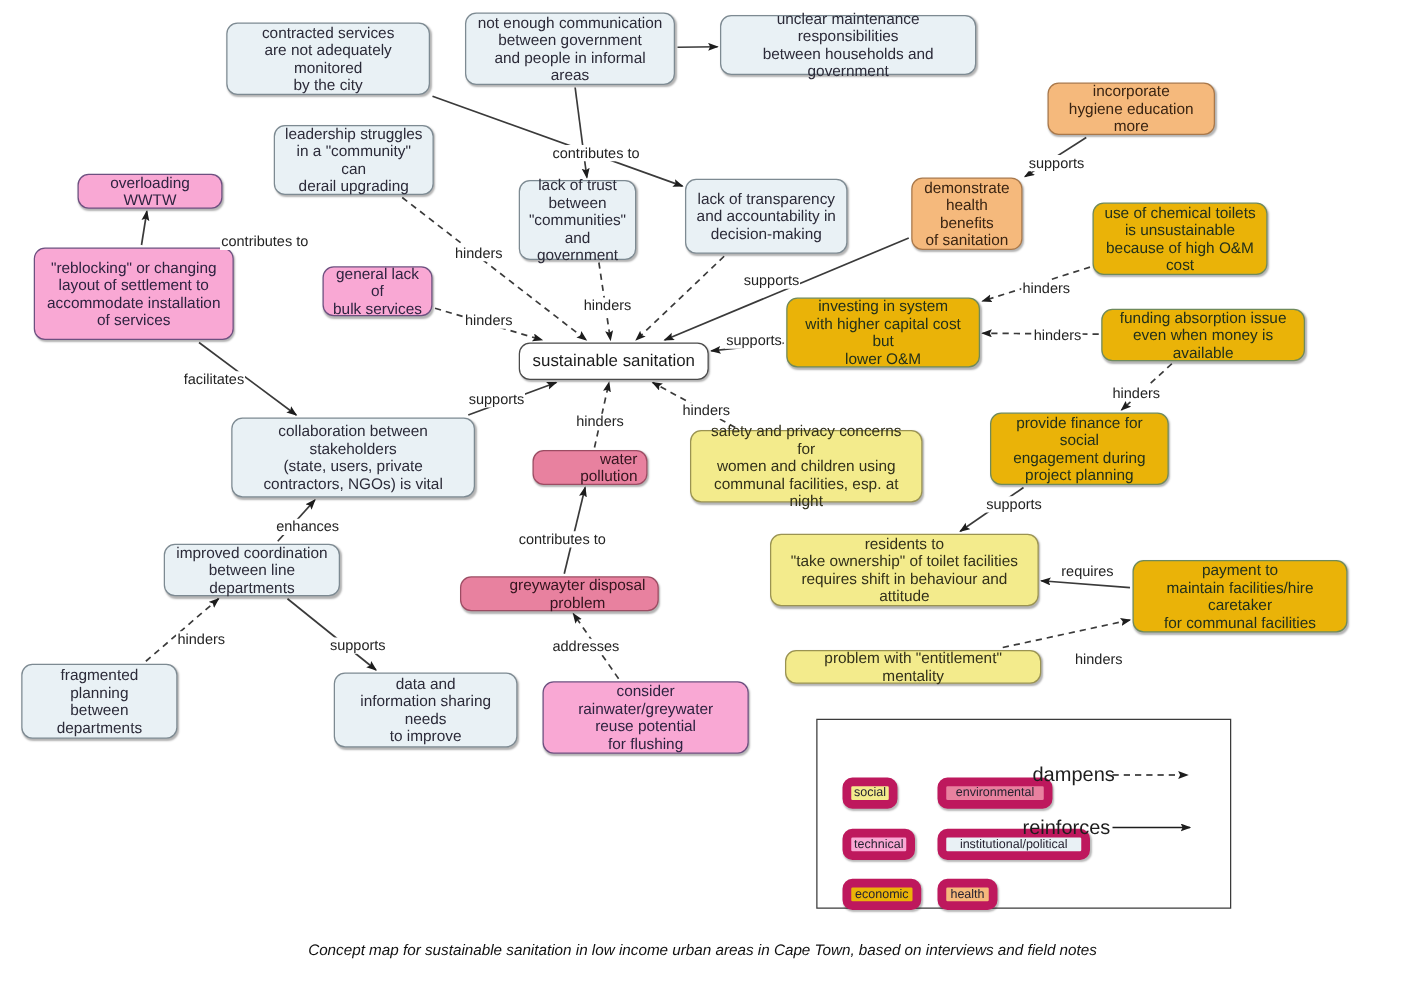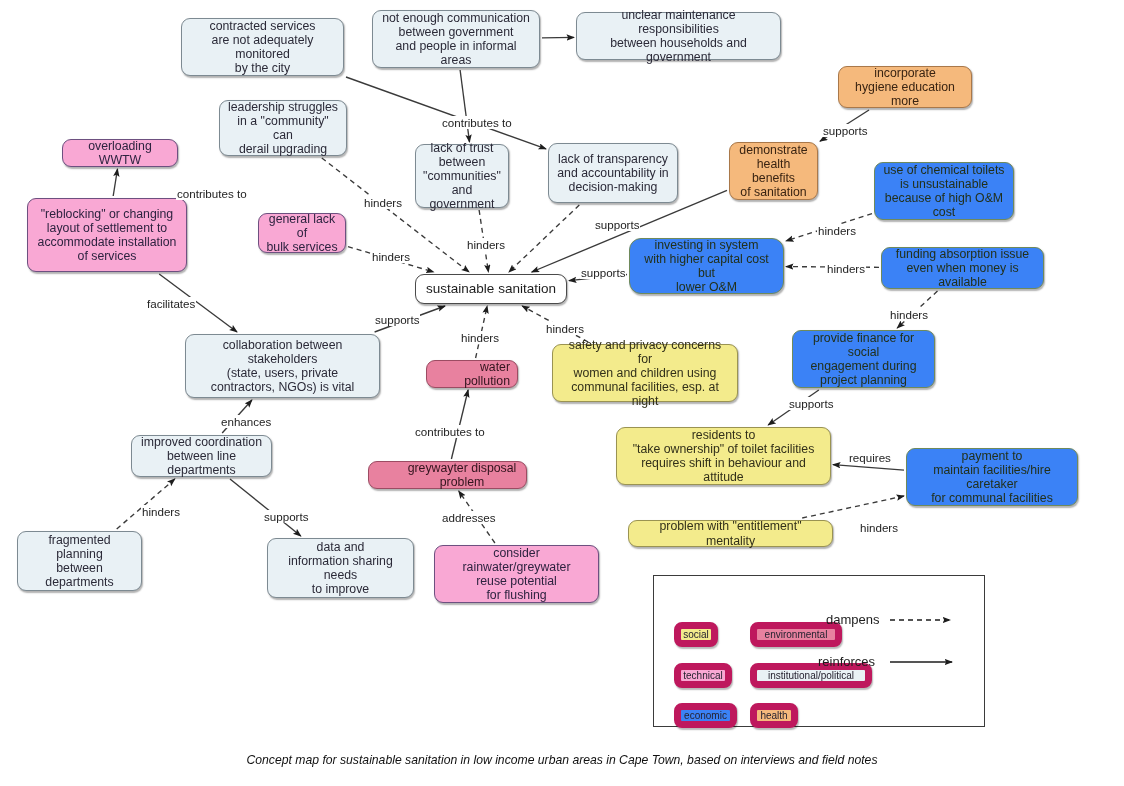--- a/index.html
+++ b/index.html
@@ -16,21 +16,21 @@
     text-align:center;
     font-size:12.3px;
     line-height:14.2px;
     color:#262230;
     padding:4px 7px;
     box-shadow:1px 1.5px 1.5px rgba(0,0,0,0.30);
     white-space:pre-line;
   }
   .c-institutional{background:#e9f1f5;border-color:#7d8a92;color:#2b2a38;}
   .c-technical{background:#f9a8d4;border-color:#6d5080;color:#2e2340;}
-  .c-economic{background:#3b82f6;border-color:#6f8a5b;color:#22301b;text-align:center;}
+  .c-economic{background:#eab308;border-color:#6f8a5b;color:#22301b;text-align:center;}
   .c-environmental{background:#e8819f;border-color:#9c4c63;color:#33141e;}
   .c-social{background:#f3eb8c;border-color:#9a9352;color:#32301a;}
   .c-health{background:#f5b97c;border-color:#a9784a;color:#3a2412;}
   .c-plain{background:#ffffff;border-color:#4a4a4a;color:#1d1d1d;font-size:13.5px;}
 
   .elabel{
     position:absolute;
     font-size:11.6px;
     color:#232323;
     white-space:nowrap;
@@ -51,21 +51,21 @@
   }
   .legend-chip{
     position:absolute;box-sizing:border-box;
     border:7px solid #be185d;border-radius:8px;
     display:flex;align-items:center;justify-content:center;
     font-size:10px;color:#262230;
     box-shadow:1px 1.5px 1.5px rgba(0,0,0,0.28);
     margin-top:14px;
   }
   .legend-edge-label{
-    position:absolute;font-size:13px;color:#1d1d1d;white-space:nowrap;
+    position:absolute;font-size:16px;color:#1d1d1d;white-space:nowrap;
   }
   #caption{
     position:absolute;left:0;width:1124px;text-align:center;color:#111;
   }
   #caption .fig{font-size:12.5px;font-weight:bold;font-style:italic;}
   #caption .sub{font-size:12.2px;font-style:italic;margin-top:5px;}
 </style>
 </head>
 <body>
 
@@ -133,21 +133,21 @@
       <div class="node c-economic" style="left: 874px; top: 162px; width: 140px; height: 58px;"><span>use of chemical toilets
 is unsustainable
 because of high O&amp;M cost</span></div>
       <div class="node c-technical" style="left: 62px; top: 139px; width: 116px; height: 28px;"><span>overloading WWTW</span></div>
       <div class="node c-technical" style="left: 27px; top: 198px; width: 160px; height: 74px;"><span>"reblocking" or changing
 layout of settlement to
 accommodate installation
 of services</span></div>
       <div class="node c-technical" style="left: 258px; top: 213px; width: 88px; height: 40px;"><span>general lack of
 bulk services</span></div>
-      <div class="node c-economic" style="left: 629px; top: 238px; width: 155px; height: 56px; border-radius: 12px;"><span>investing in system
+      <div class="node c-economic" style="left: 629px; top: 238px; width: 155px; height: 56px;"><span>investing in system
 with higher capital cost but
 lower O&amp;M</span></div>
       <div class="node c-economic" style="left: 881px; top: 247px; width: 163px; height: 42px;"><span>funding absorption issue
 even when money is available</span></div>
       <div class="node c-plain" style="left: 415px; top: 274px; width: 152px; height: 30px;"><span>sustainable sanitation</span></div>
       <div class="node c-institutional" style="left: 185px; top: 334px; width: 195px; height: 64px;"><span>collaboration between stakeholders
 (state, users, private
 contractors, NGOs) is vital</span></div>
       <div class="node c-economic" style="left: 792px; top: 330px; width: 143px; height: 58px;"><span>provide finance for social
 engagement during

